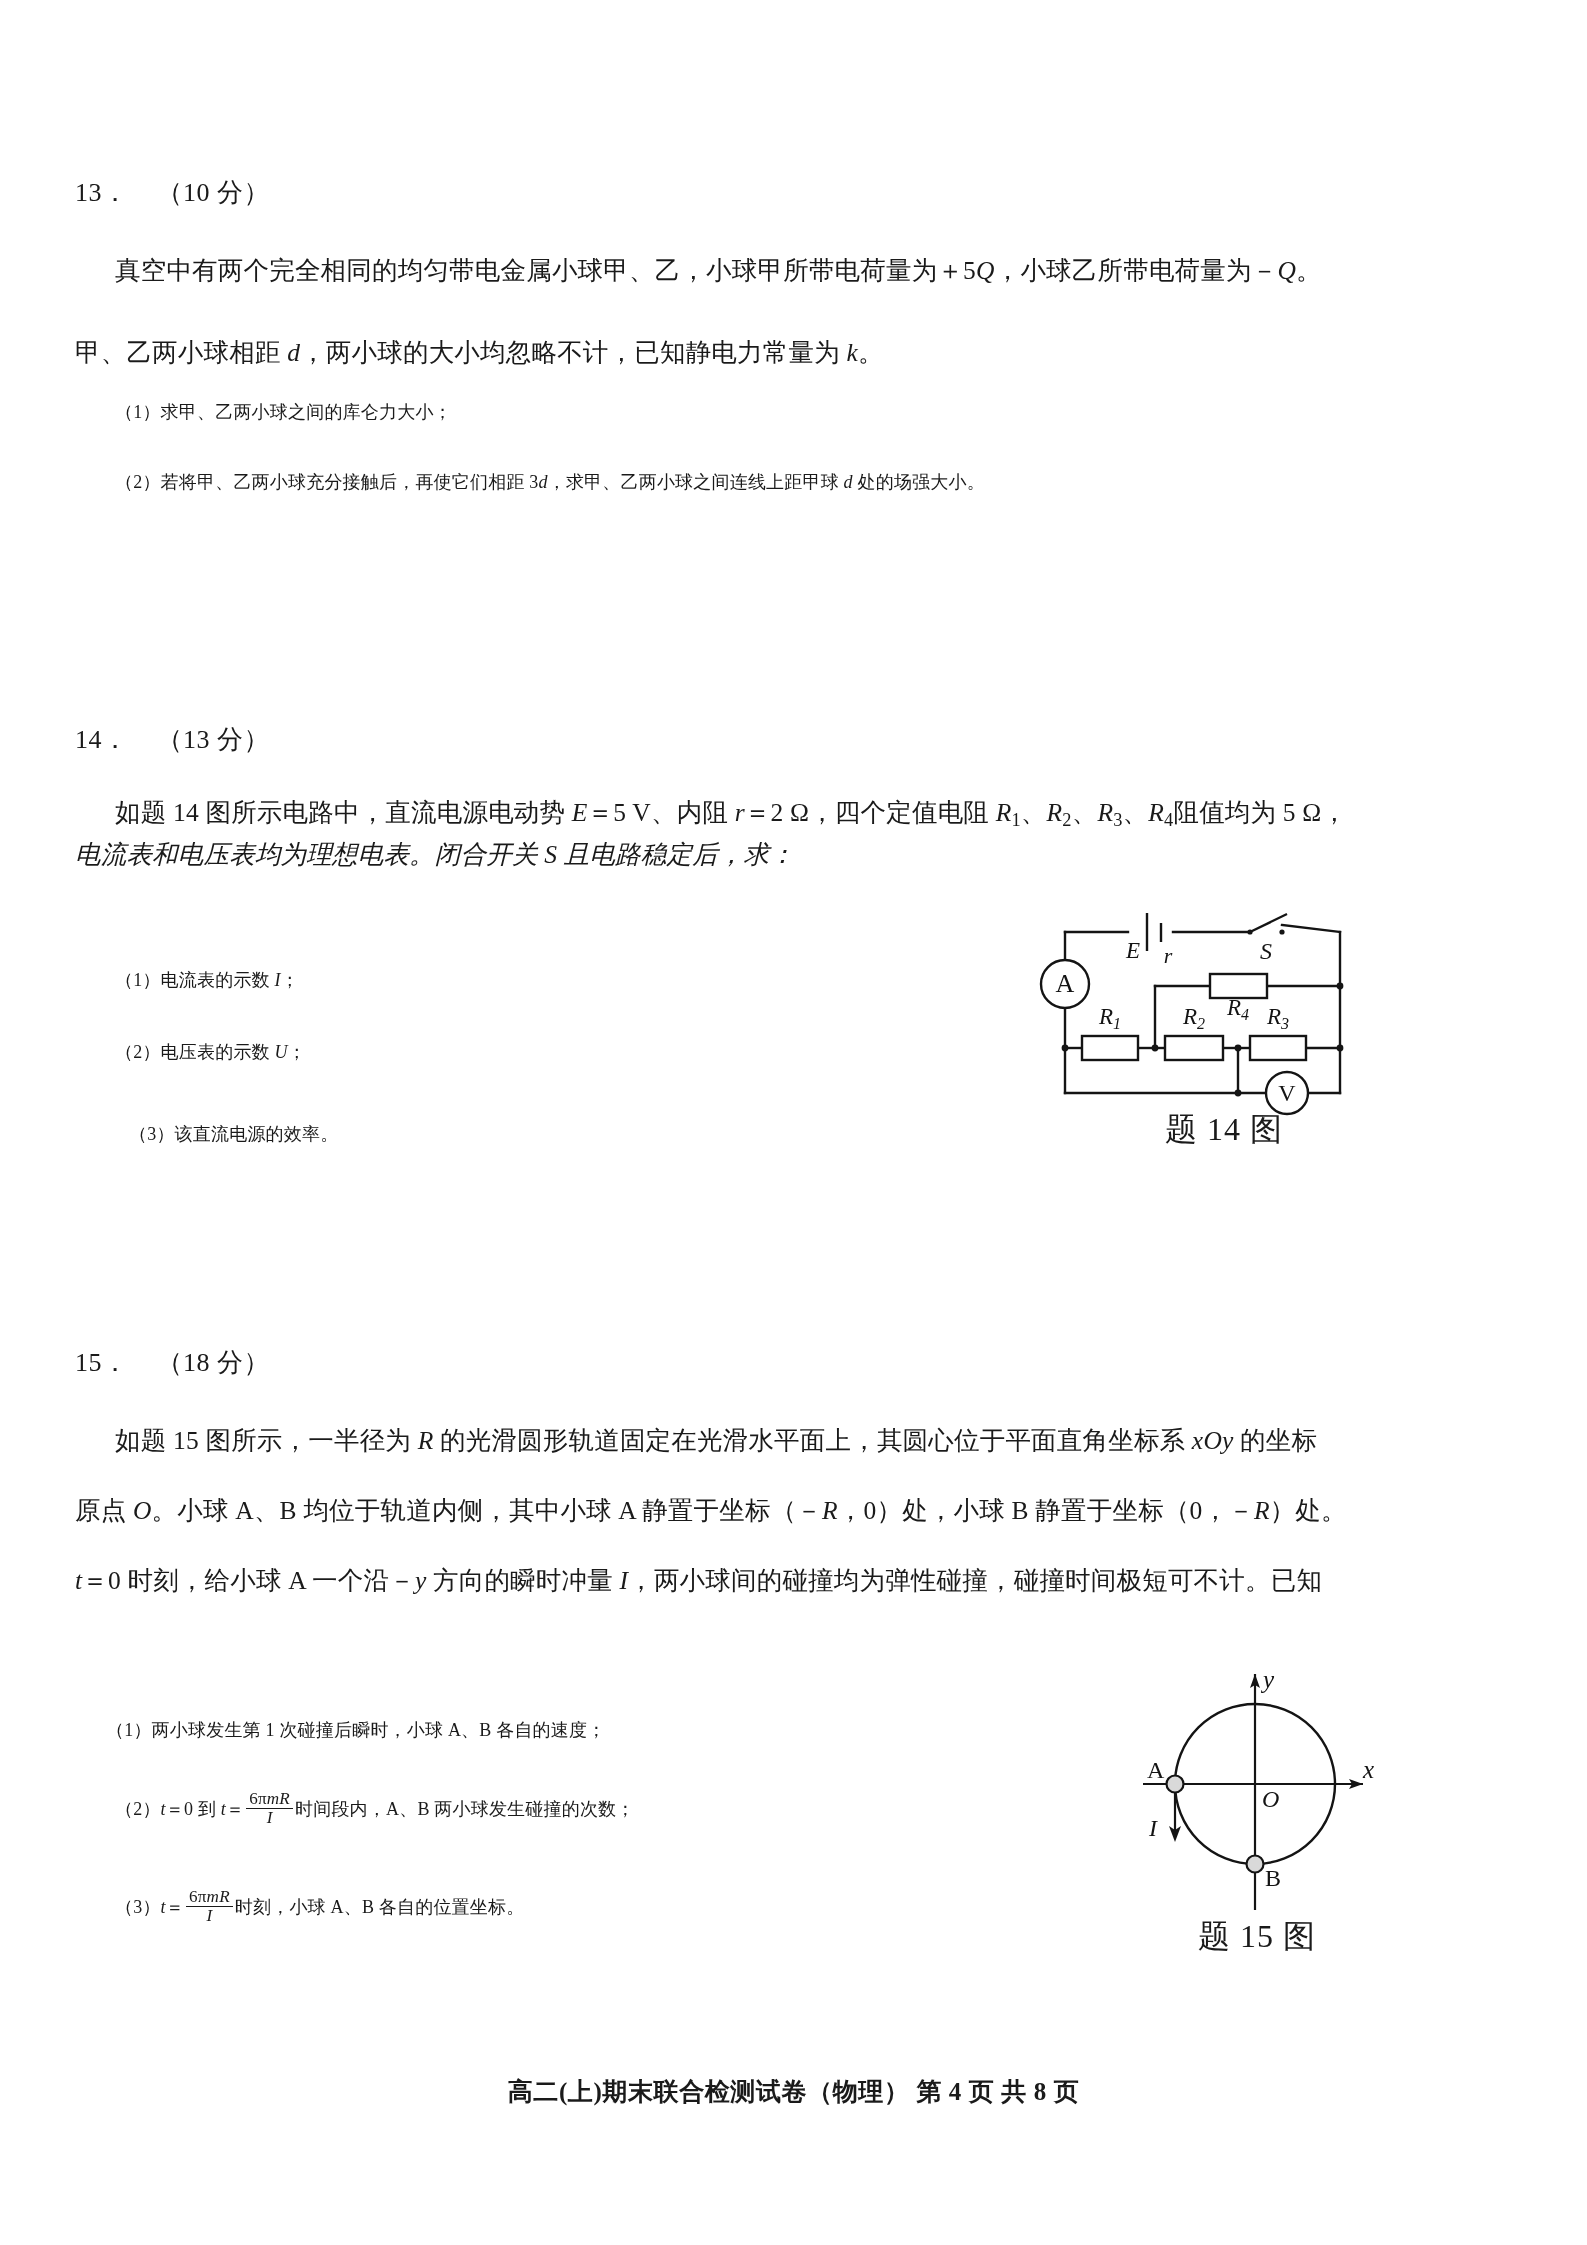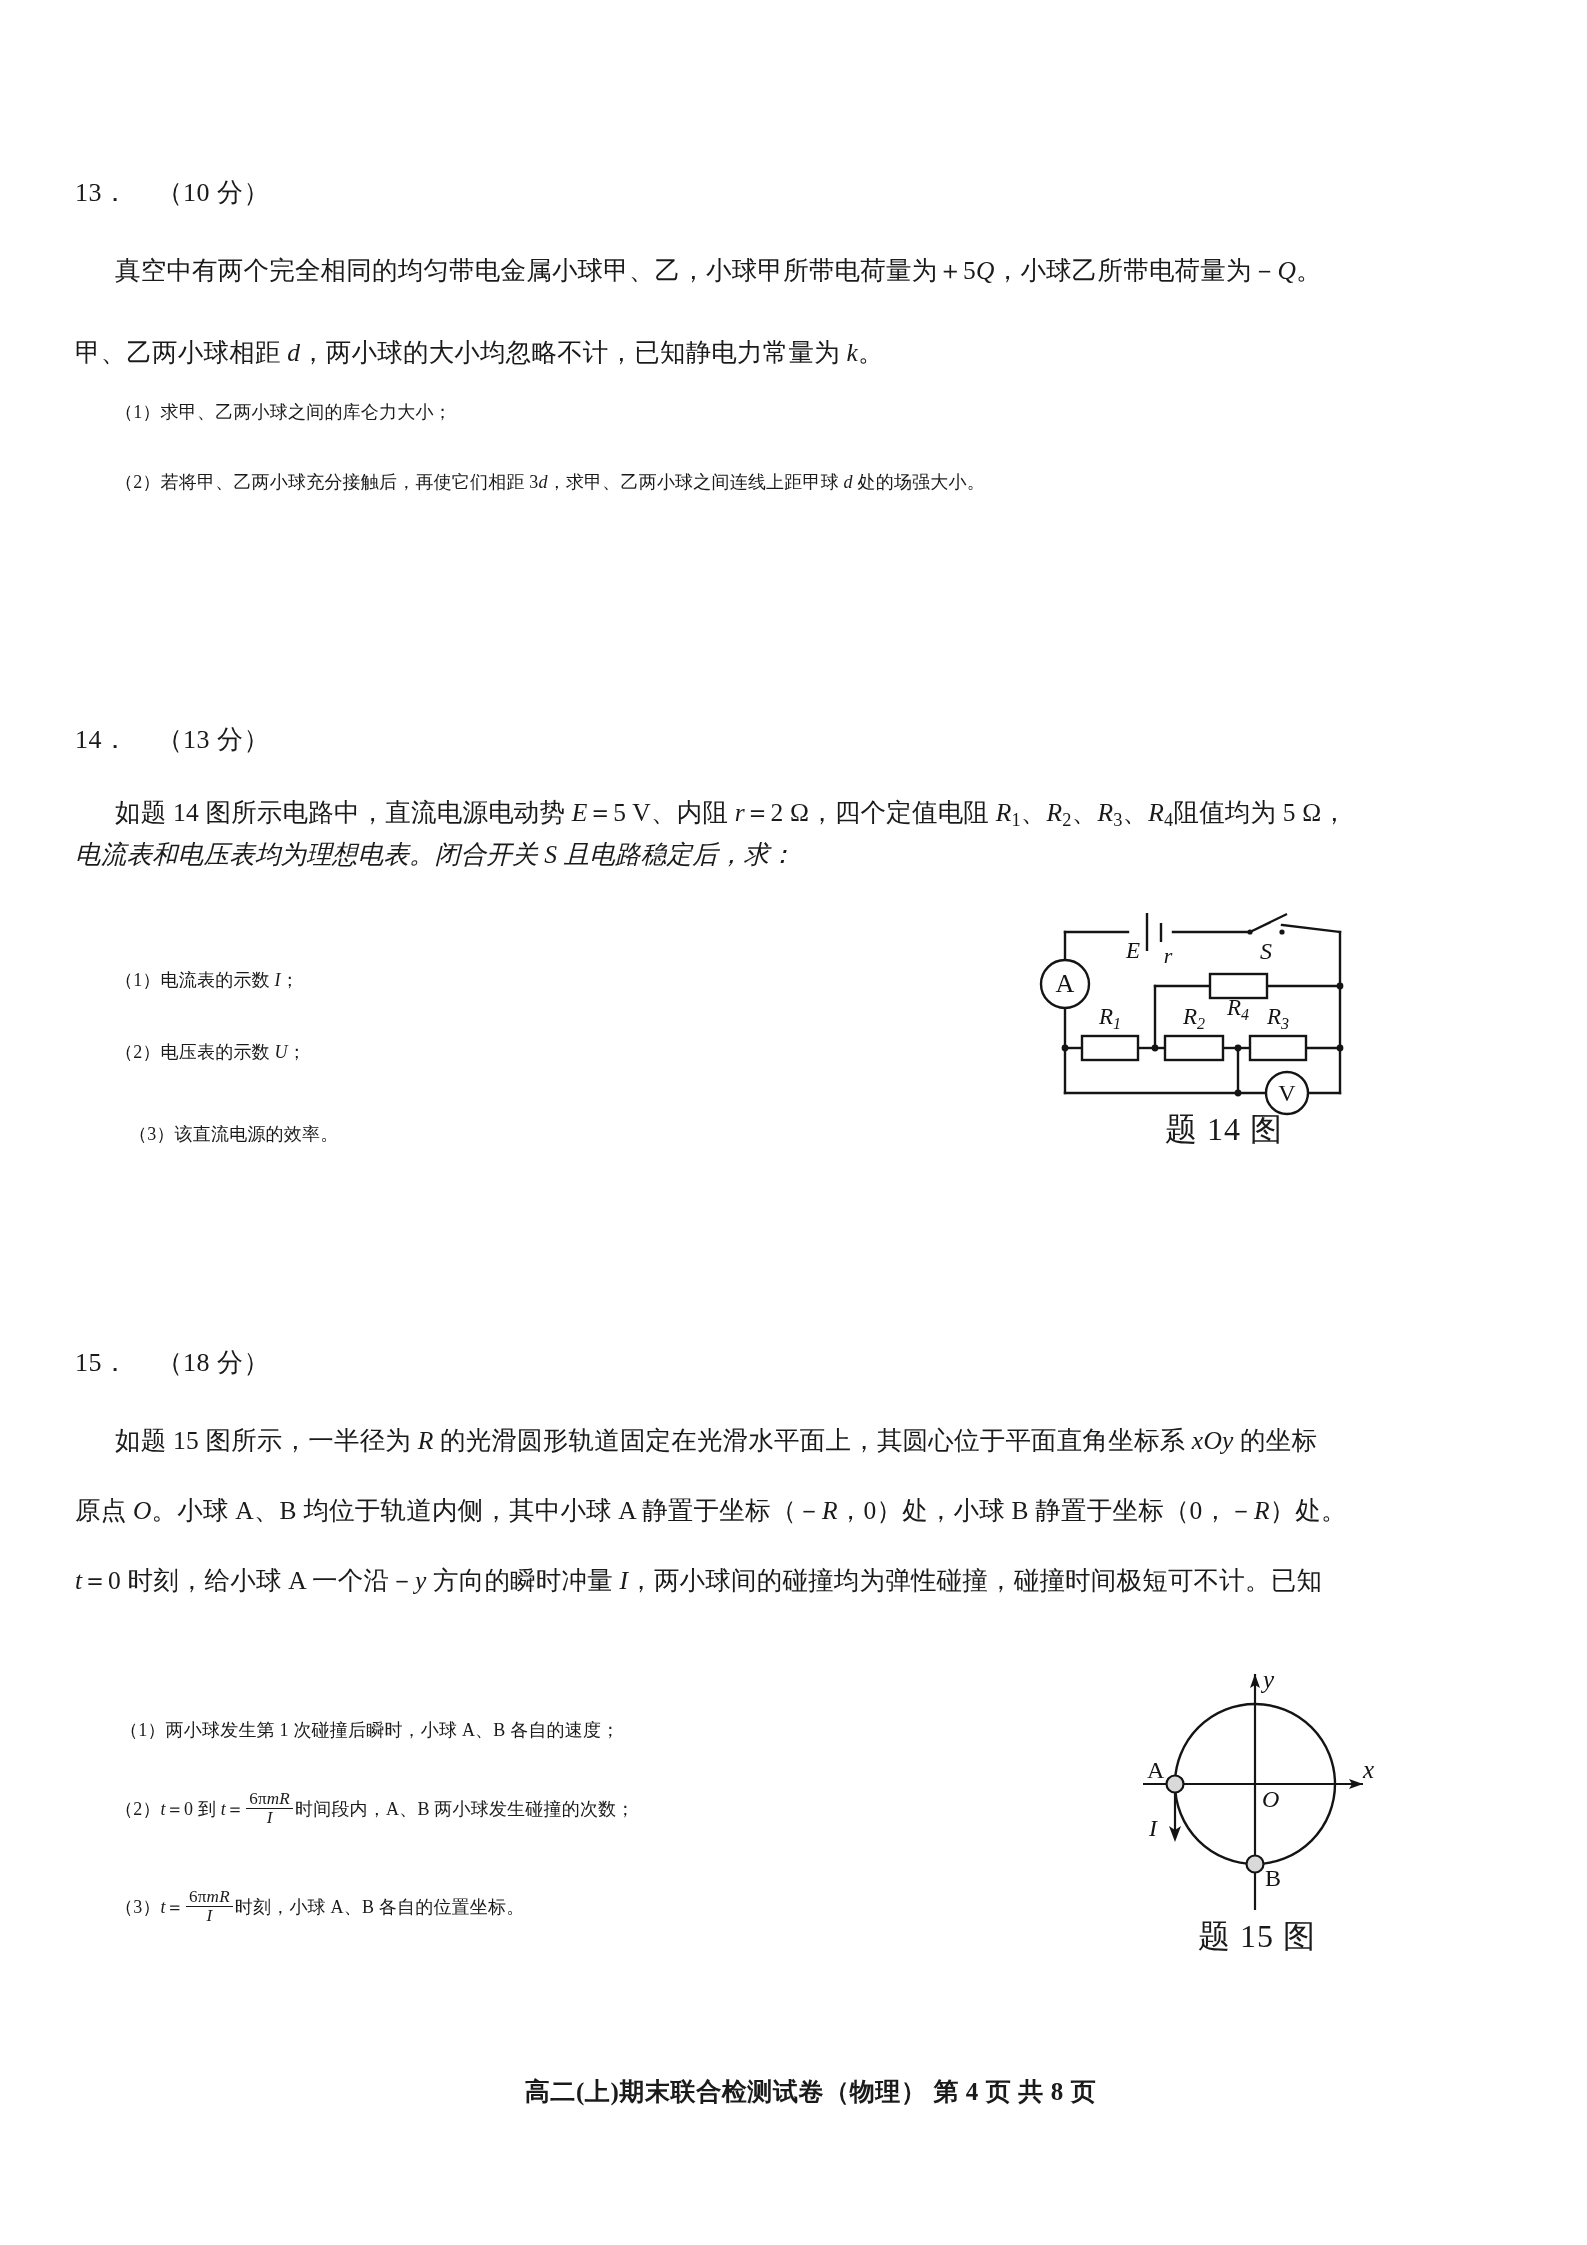--- a/index.html
+++ b/index.html
@@ -14,21 +14,21 @@
     font-family: "Liberation Serif", "DejaVu Serif", serif;
     color: #1a1a1a;
     -webkit-font-smoothing: antialiased;
   }
   .page {
     position: absolute;
     left: 0; top: 0;
     width: 1587px;
     height: 2245px;
     box-sizing: border-box;
-    padding: 17px;
+    padding: 0;
   }
   
   .qnum {
     position: absolute;
     font-size: 26px;
     letter-spacing: 0.5px;
     white-space: nowrap;
   }
   .para {
     position: absolute;
@@ -216,21 +216,21 @@
 
   <div class="para" style="left:75px; top:1498px;">
     <span>原点 </span><i>O</i><span>。小球 A、B 均位于轨道内侧，其中小球 A 静置于坐标（－</span><i>R</i><span>，0）处，小球 B 静置于坐标（0，－</span><i>R</i><span>）处。</span>
   </div>
 
   <div class="para" style="left:75px; top:1568px;">
     <i>t</i><span>＝0 时刻，给小球 A 一个沿－</span><i>y</i><span> 方向的瞬时冲量 </span><i>I</i><span>，两小球间的碰撞均为弹性碰撞，碰撞时间极短可不计。已知</span>
   </div>
 
 
-  <div class="sub" style="left:120px; top:1718px;font-family:Liberation Serif, serif;">
+  <div class="sub" style="left:106px; top:1718px;font-family:Liberation Serif, serif;">
     <span>（1）两小球发生第 1 次碰撞后瞬时，小球 A、B 各自的速度；</span>
   </div>
 
   <div class="sub" style="left:115px; top:1790px;">
     <span>（2）</span><i>t</i><span>＝0 到 </span><i>t</i><span>＝</span><span class="frac"><span class="num"><span>6π</span><i>mR</i></span><span class="den"><i>I</i></span></span><span>时间段内，A、B 两小球发生碰撞的次数；</span>
   </div>
 
   <div class="sub" style="left:115px; top:1888px;">
     <span>（3）</span><i>t</i><span>＝</span><span class="frac"><span class="num"><span>6π</span><i>mR</i></span><span class="den"><i>I</i></span></span><span>时刻，小球 A、B 各自的位置坐标。</span>
   </div>

